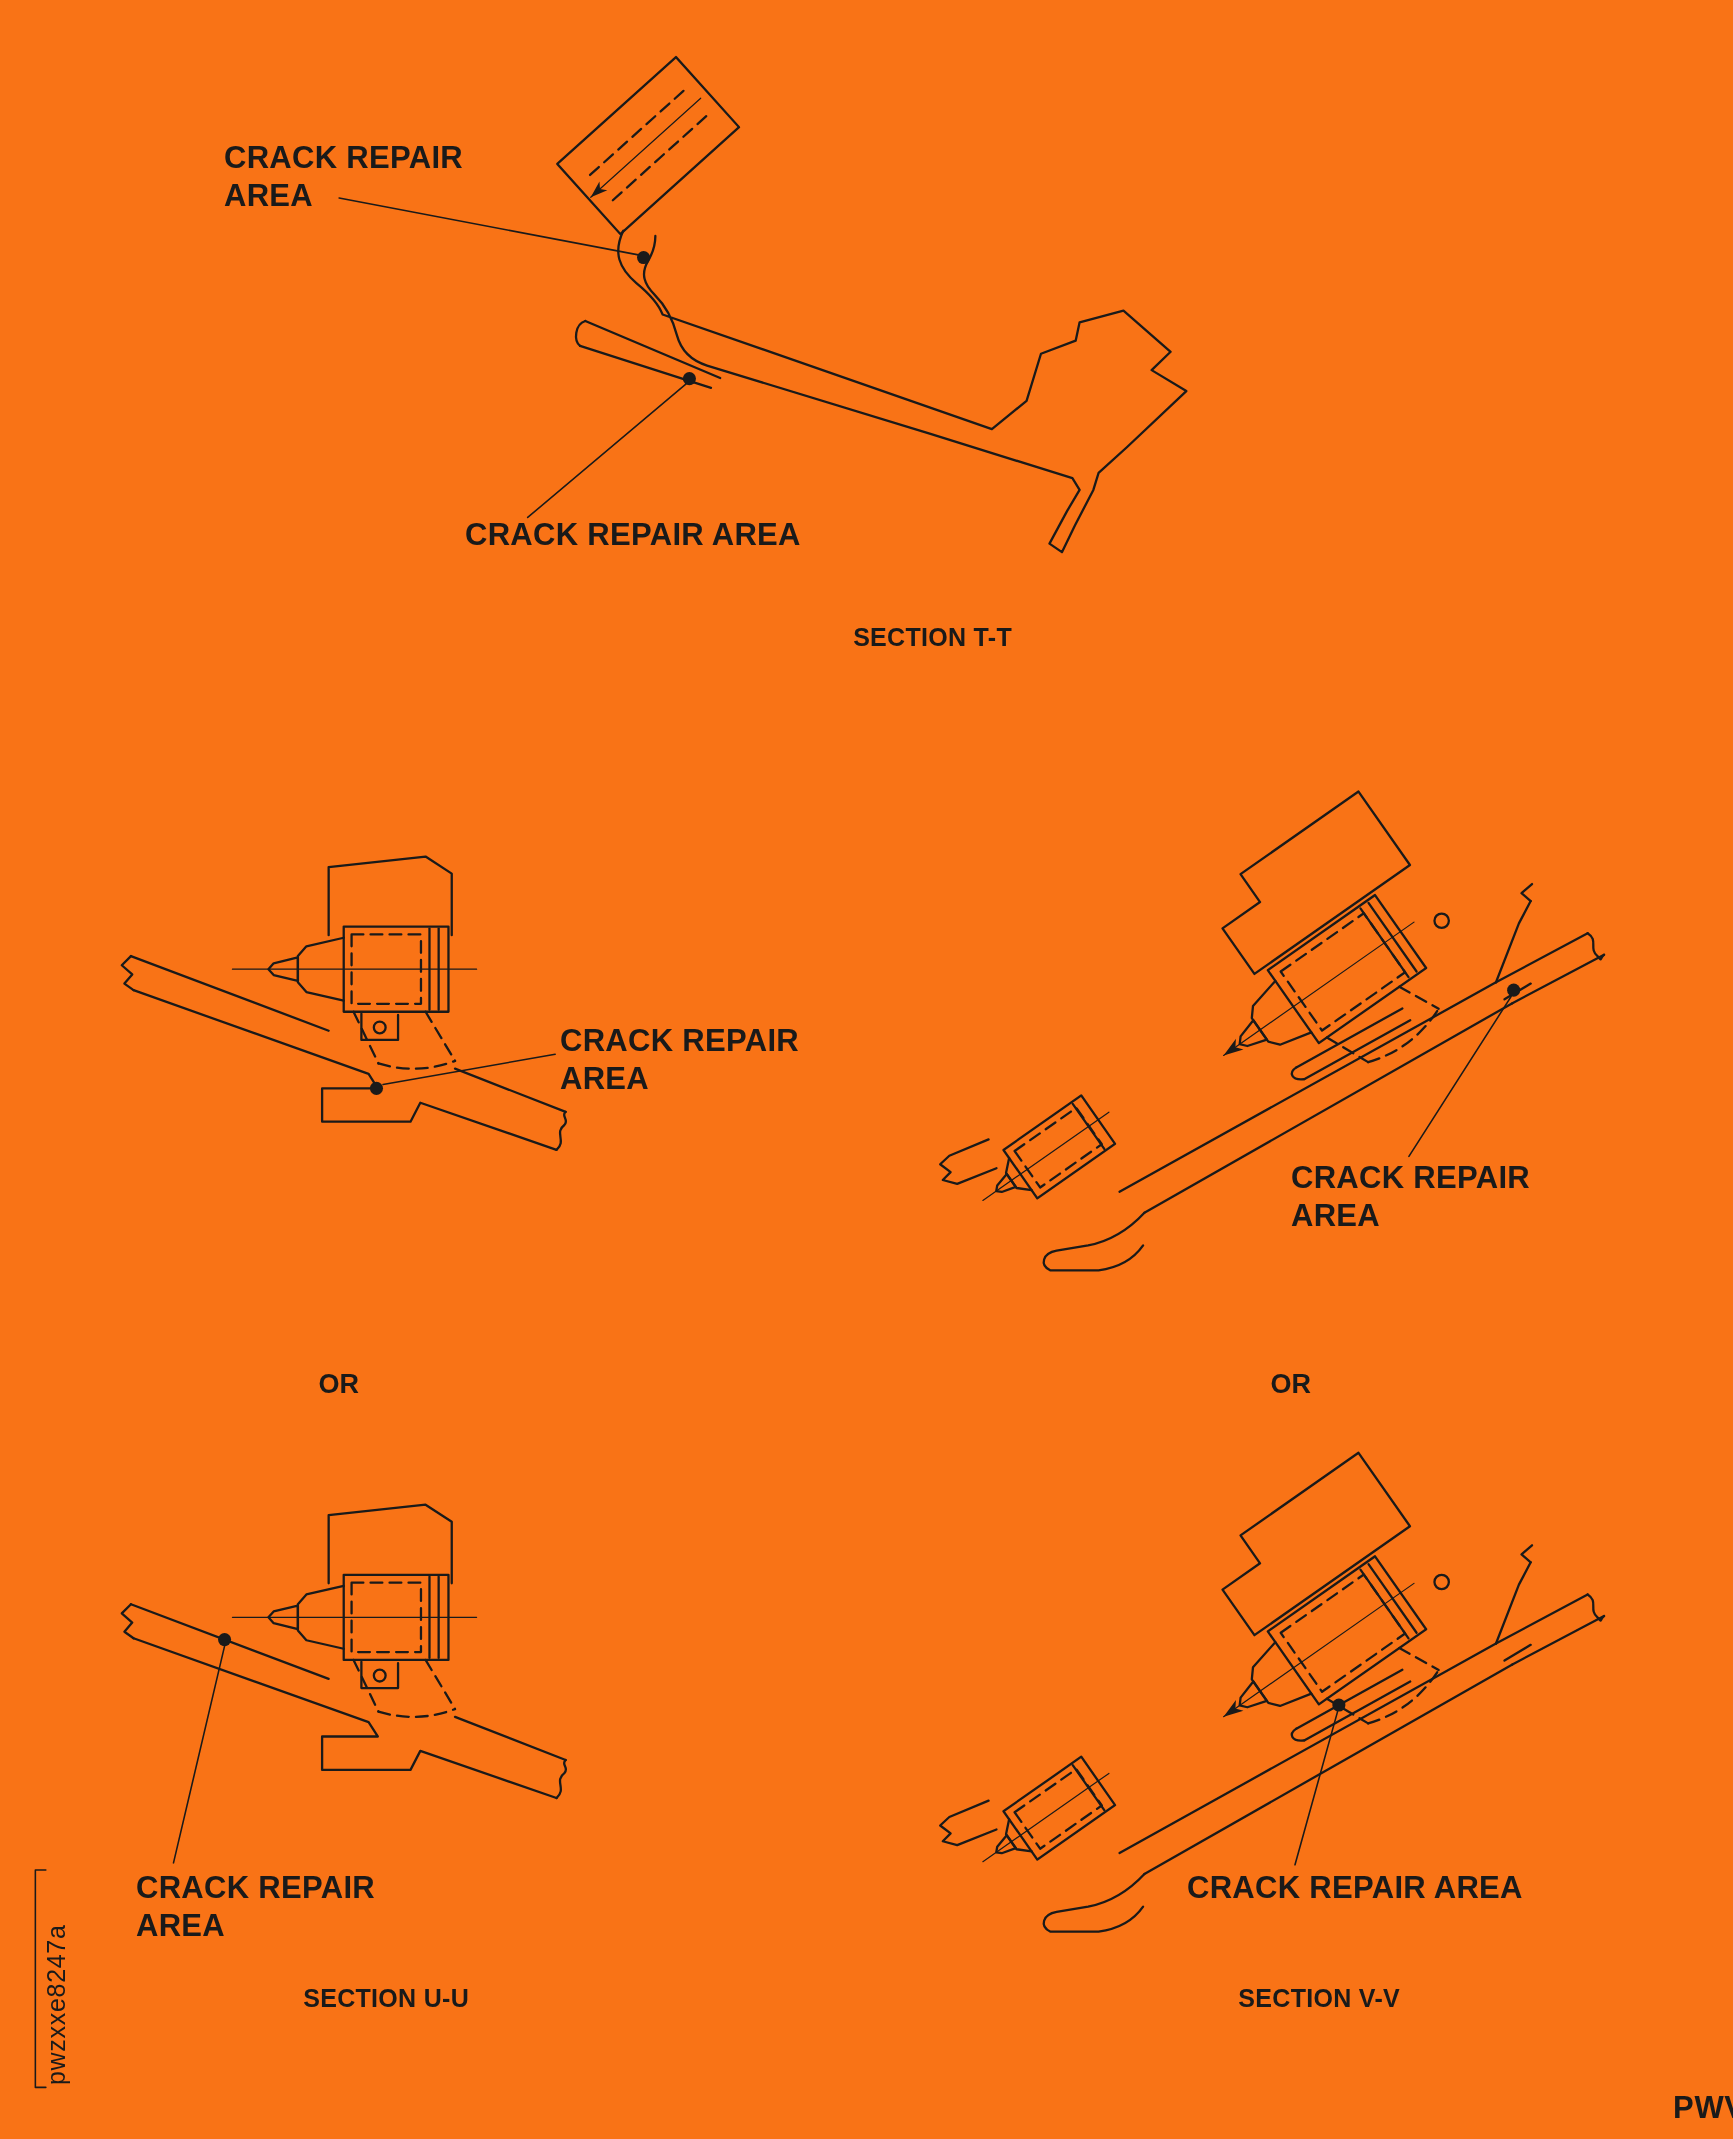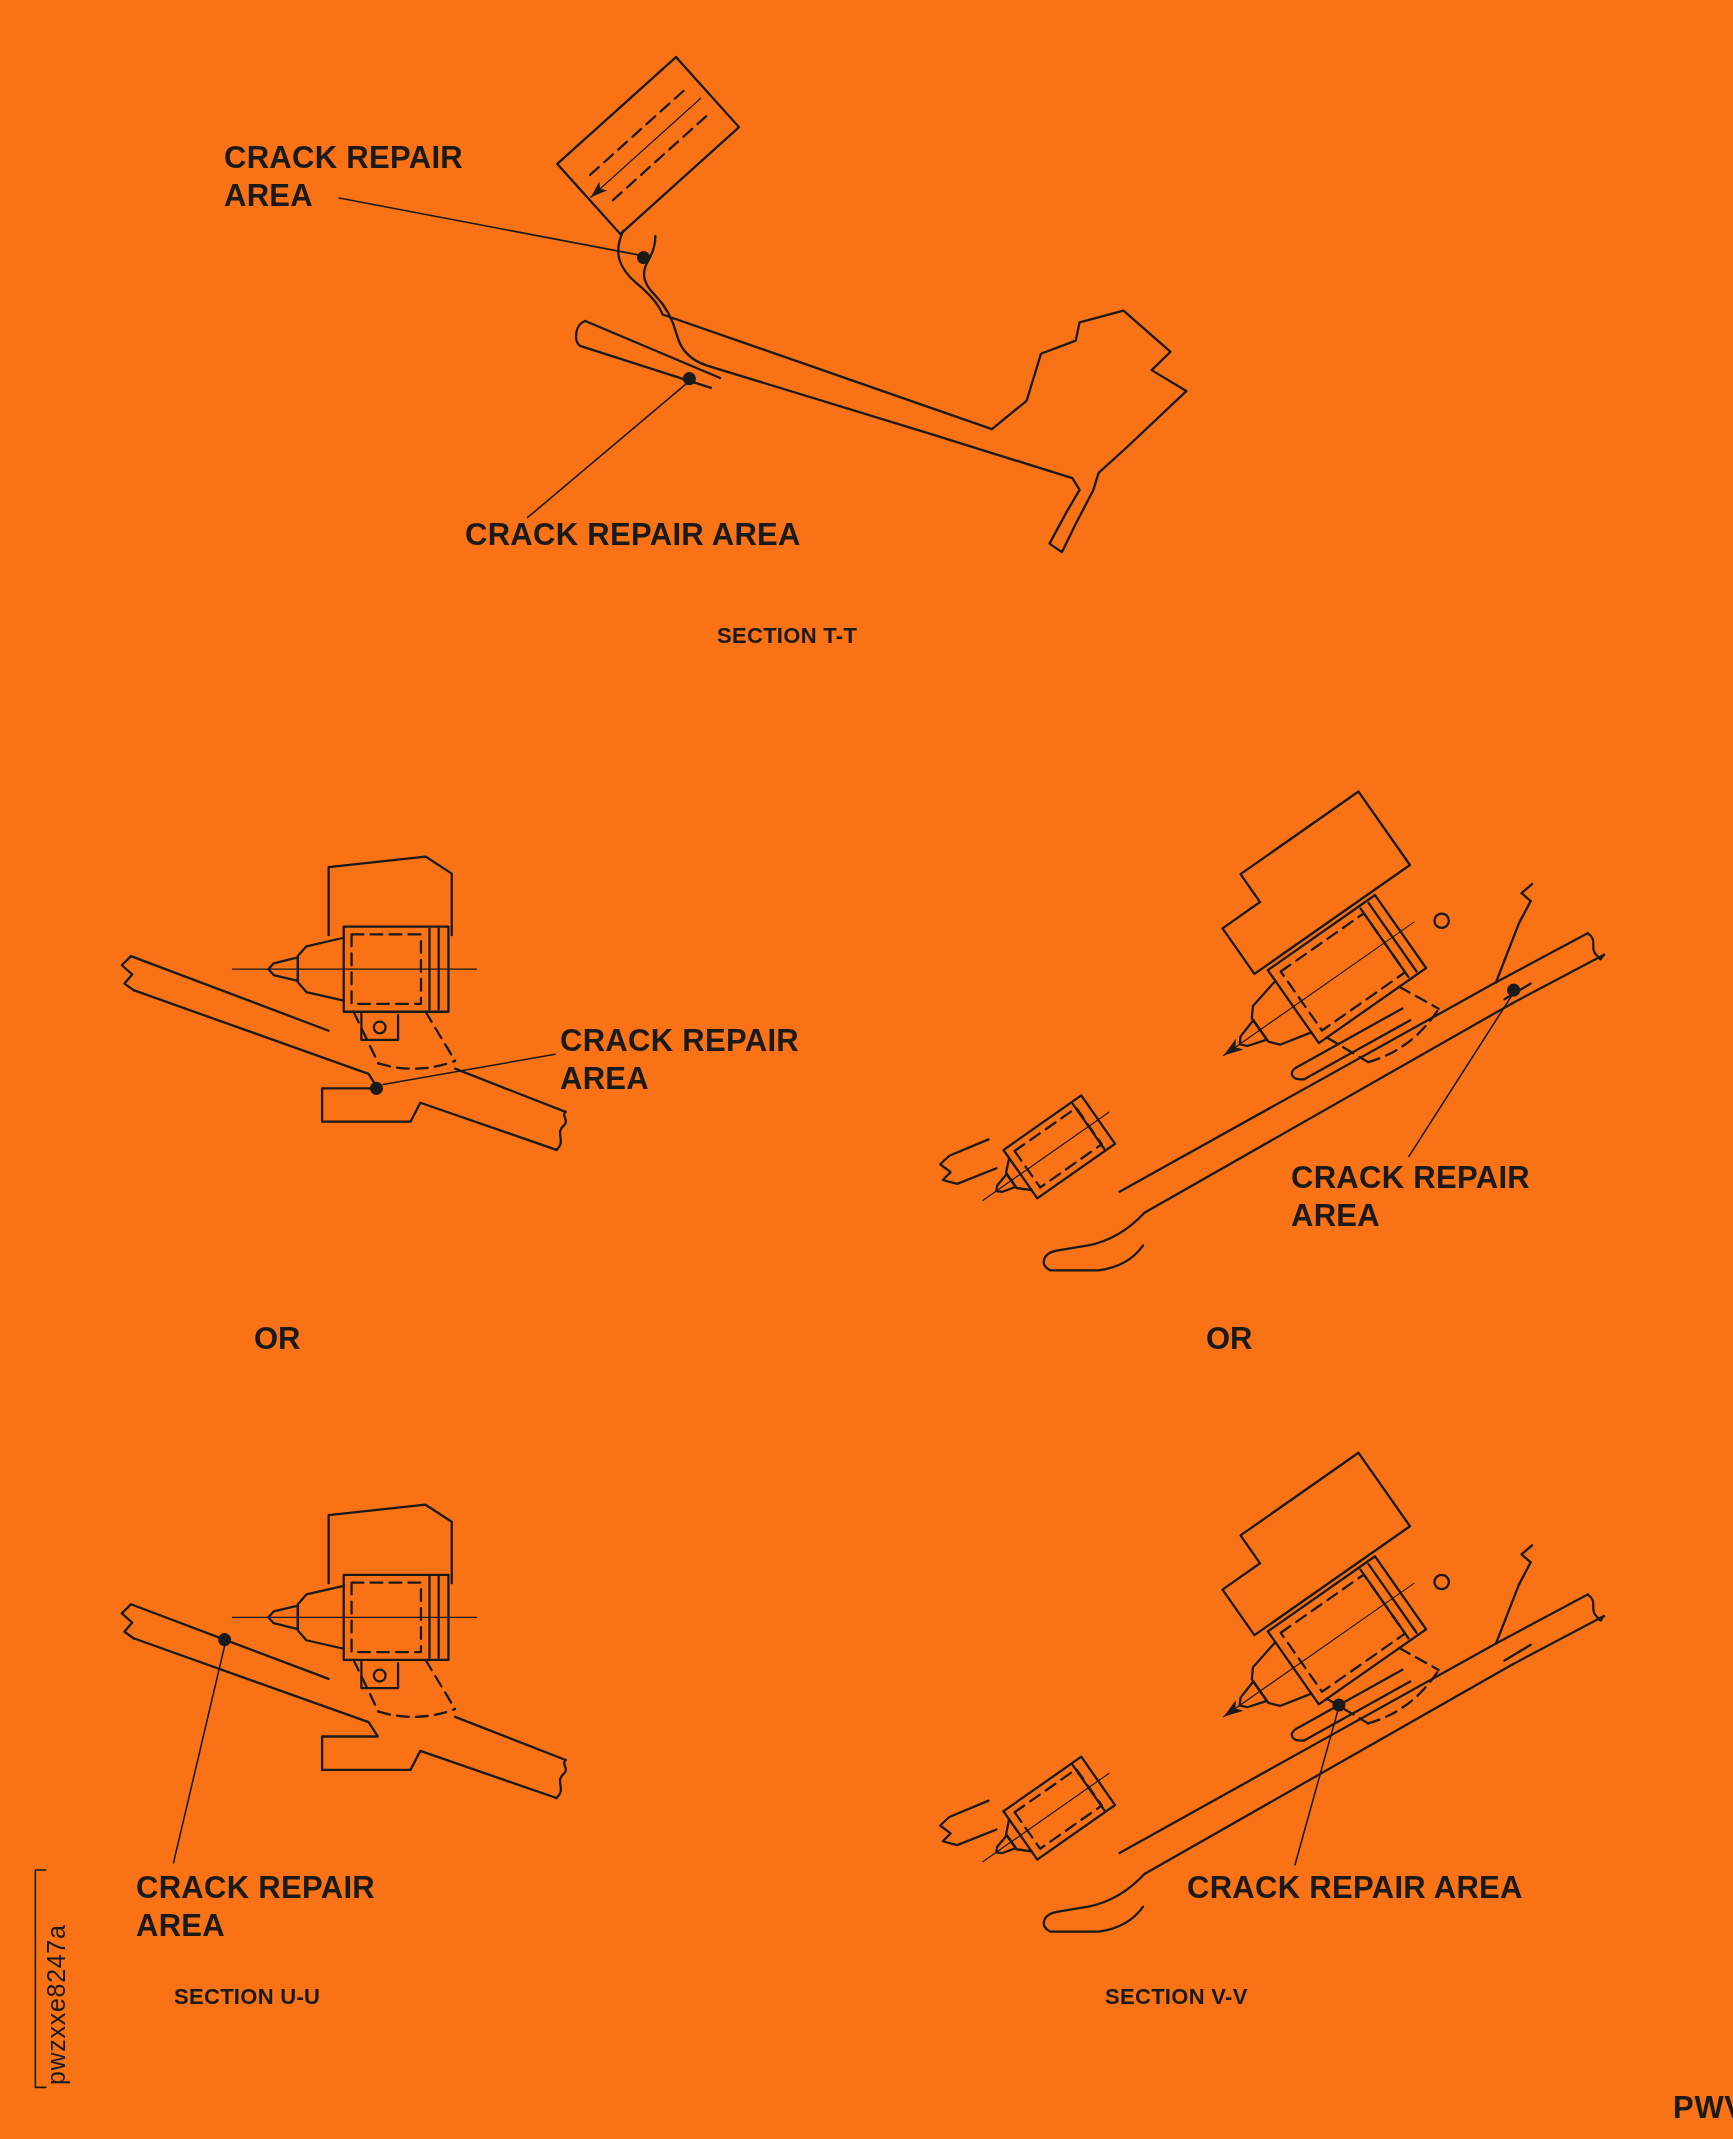--- a/index.html
+++ b/index.html
@@ -29,32 +29,33 @@
   .callout {
     position: absolute;
     font-size: 31px;
     font-weight: 700;
     line-height: 38px;
     letter-spacing: 0.3px;
     white-space: nowrap;
   }
   .caption {
     position: absolute;
-    font-size: 22px;
+    font-size: 25px;
     font-weight: 700;
     letter-spacing: 0.3px;
-    text-align: left;
+    text-align: right;
     white-space: nowrap;
   }
   .or-label {
     position: absolute;
-    font-size: 31px;
-    font-weight: 700;
-    text-align: left;
+    font-size: 27px;
+    font-weight: 700;
+    text-align: right;
     width: 105px;
+    margin-top: 48px;
   }
   .fig-code {
     position: absolute;
     left: 42px;
     top: 2085px;
     transform: rotate(-90deg);
     transform-origin: 0 0;
     font-size: 25px;
     font-weight: 400;
     letter-spacing: 0.7px;

